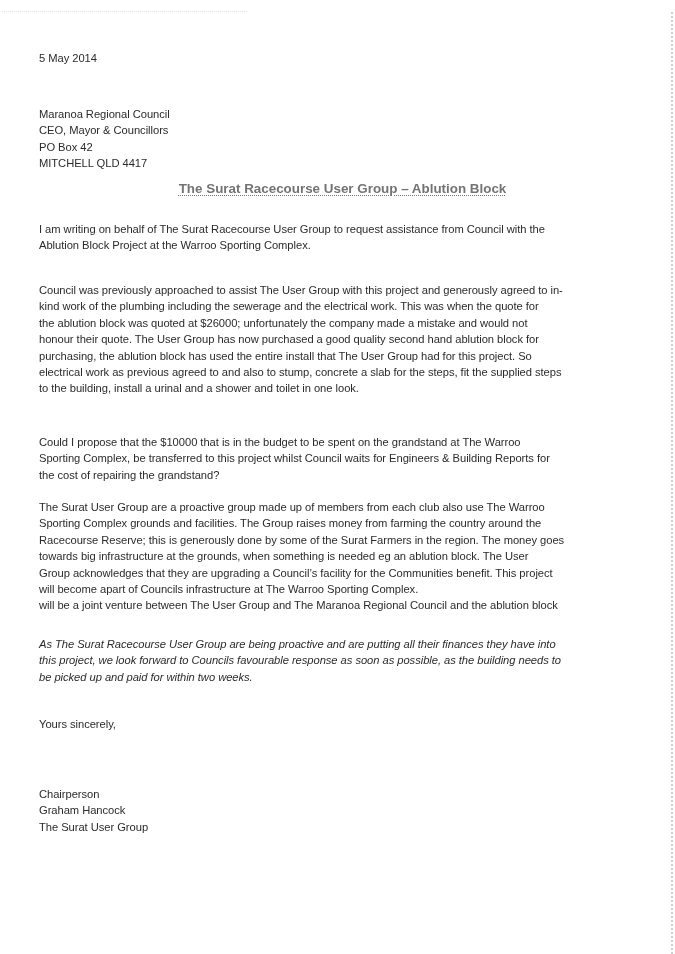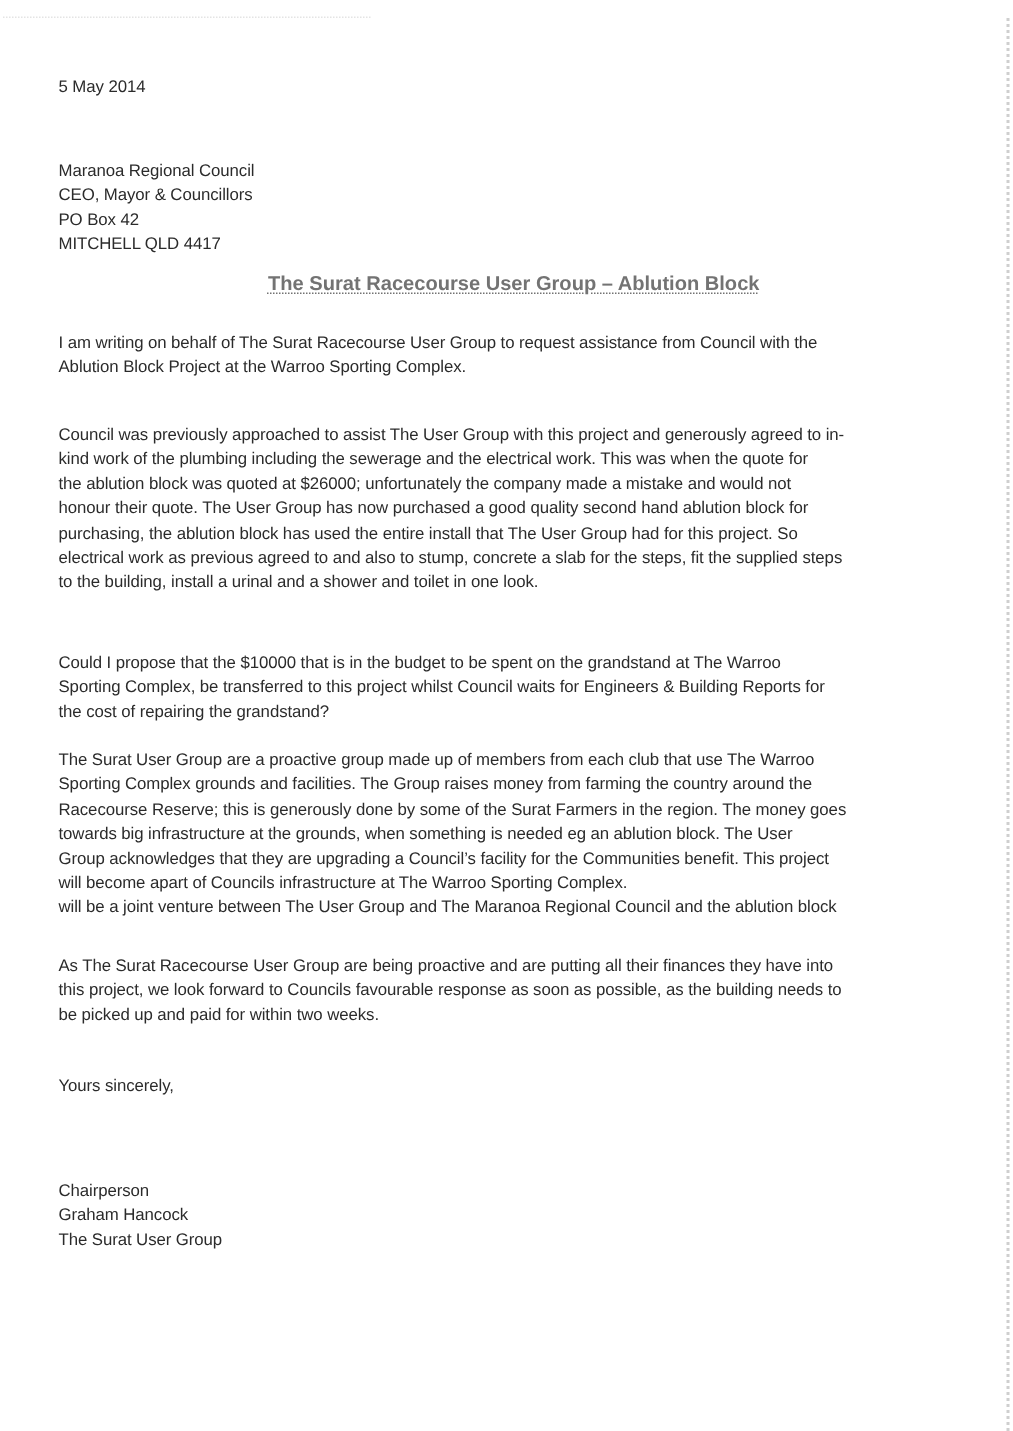--- a/index.html
+++ b/index.html
@@ -66,21 +66,21 @@
       text-decoration: underline;
       text-decoration-style: dotted;
       text-decoration-thickness: 1px;
       text-underline-offset: 2px;
       margin-left: 10px;
     }
     .p1 { top: 221px; }
     .p2 { top: 270px; margin-top: 12px; }
     .p3 { top: 434px; }
     .p4 { top: 499px; }
-    .p5 { top: 636px; }
+    .p5 { top: 636px; font-style: italic; }
     .closing { top: 716px; }
     .signature { top: 786px; }
   </style>
 </head>
 <body>
 
 <div class="page">
   <div class="scan-top"></div>
   <div class="scan-edge"></div>
 
@@ -112,21 +112,21 @@
     <span class="line">to the building, install a urinal and a shower and toilet in one look.</span>
   </div>
 
   <div class="text p3">
     <span class="line">Could I propose that the $10000 that is in the budget to be spent on the grandstand at The Warroo</span>
     <span class="line">Sporting Complex, be transferred to this project whilst Council waits for Engineers &amp; Building Reports for</span>
     <span class="line">the cost of repairing the grandstand?</span>
   </div>
 
   <div class="text p4">
-    <span class="line">The Surat User Group are a proactive group made up of members from each club that use The Warroo</span>
+    <span class="line">The Surat User Group are a proactive group made up of members from each club also use The Warroo</span>
     <span class="line">Sporting Complex grounds and facilities. The Group raises money from farming the country around the</span>
     <span class="line">Racecourse Reserve; this is generously done by some of the Surat Farmers in the region.  The money goes</span>
     <span class="line">towards big infrastructure at the grounds, when something is needed eg an ablution block.  The User</span>
     <span class="line">Group acknowledges that they are upgrading a Council’s facility for the Communities benefit.  This project</span>
     <span class="line">will become apart of Councils infrastructure at The Warroo Sporting Complex.</span>
     <span class="line">will be a joint venture between The User Group and The Maranoa Regional Council and the ablution block</span>
   </div>
 
   <div class="text p5">
     <span class="line">As The Surat Racecourse User Group are being proactive and are putting all their finances they have into</span>

